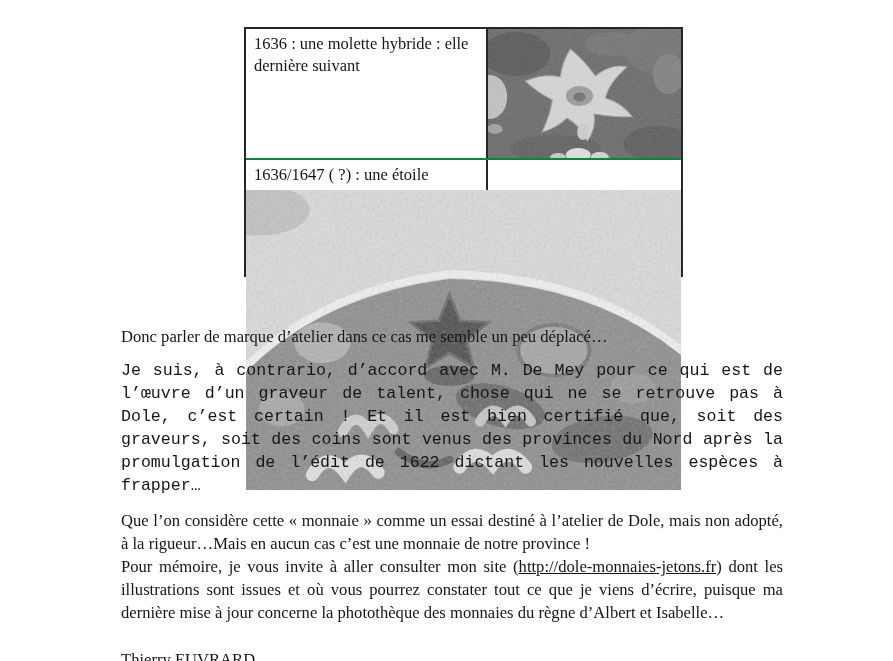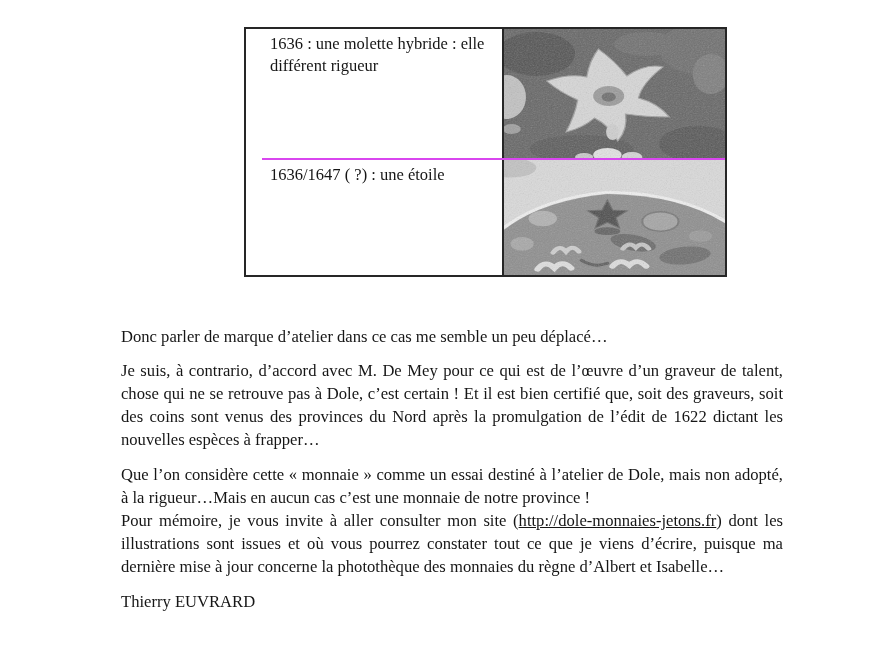--- a/index.html
+++ b/index.html
@@ -8,60 +8,60 @@
     position:relative;
     width:893px; height:661px;
     background:#ffffff;
     font-family:"Liberation Serif","DejaVu Serif",serif;
     color:#161616;
     overflow:hidden;
   }
 
   
   .doc-table {
-    position:absolute; left:244px; top:27px; width:483px;
-    border:2px solid #262626; background:#ffffff;padding-left:16px;
+    position:absolute; left:244px; top:27px; width:439px;
+    border:2px solid #262626; background:#ffffff;
   }
   .t-row { display:flex; }
   .t-row.r1 { height:129px; }
   .t-row.r2 { height:117px; }
-  .t-row + .t-row { border-top:2px solid #d946ef; }
+  .t-row + .t-row { border-top:2px solid #15803d;flex-direction:column; }
   .t-cell-text {
     width:242px; border-right:2px solid #262626;
     padding:4px 6px 4px 8px;
     font-size:16.5px; line-height:21.5px;
   }
   .t-line { white-space:nowrap; }
   .t-cell-img { flex:1; position:relative; background:#777; }
   .t-cell-img svg { display:block; width:100%; height:100%; }
 
   
   .body-copy {
     position:absolute; left:121px; top:325px; width:662px;
     font-size:16.6px; line-height:23px;
   }
   .body-copy p { text-align:justify; }
   .p1 { text-align:right; margin-bottom:11px; }
-  .p2 { margin-bottom:12px; }
+  .p2 { margin-bottom:12px;font-family:Liberation Mono, monospace; }
   .p3 { margin-bottom:0; }
-  .p4 { margin-bottom:12px; }
+  .p4 { margin-bottom:24px; }
   .sig { text-align:right; }
   a.doc-link { color:inherit; text-decoration:underline; }
 </style>
 </head>
 <body>
 
 <div class="page">
 
   <div class="doc-table">
 
     <div class="t-row r1">
       <div class="t-cell-text">
         <div class="t-line">1636 : une molette hybride : elle</div>
-        <div class="t-line">différent rigueur</div>
+        <div class="t-line">dernière suivant</div>
       </div>
       <div class="t-cell-img">
         <svg viewBox="0 0 171 129" preserveAspectRatio="none">
           <defs>
             <filter id="noiseA" x="0" y="0" width="100%" height="100%">
               <feTurbulence type="fractalNoise" baseFrequency="0.85" numOctaves="2" stitchTiles="stitch"></feTurbulence>
               <feColorMatrix type="saturate" values="0"></feColorMatrix>
             </filter>
           </defs>
           <rect width="171" height="129" fill="#666666"></rect>

